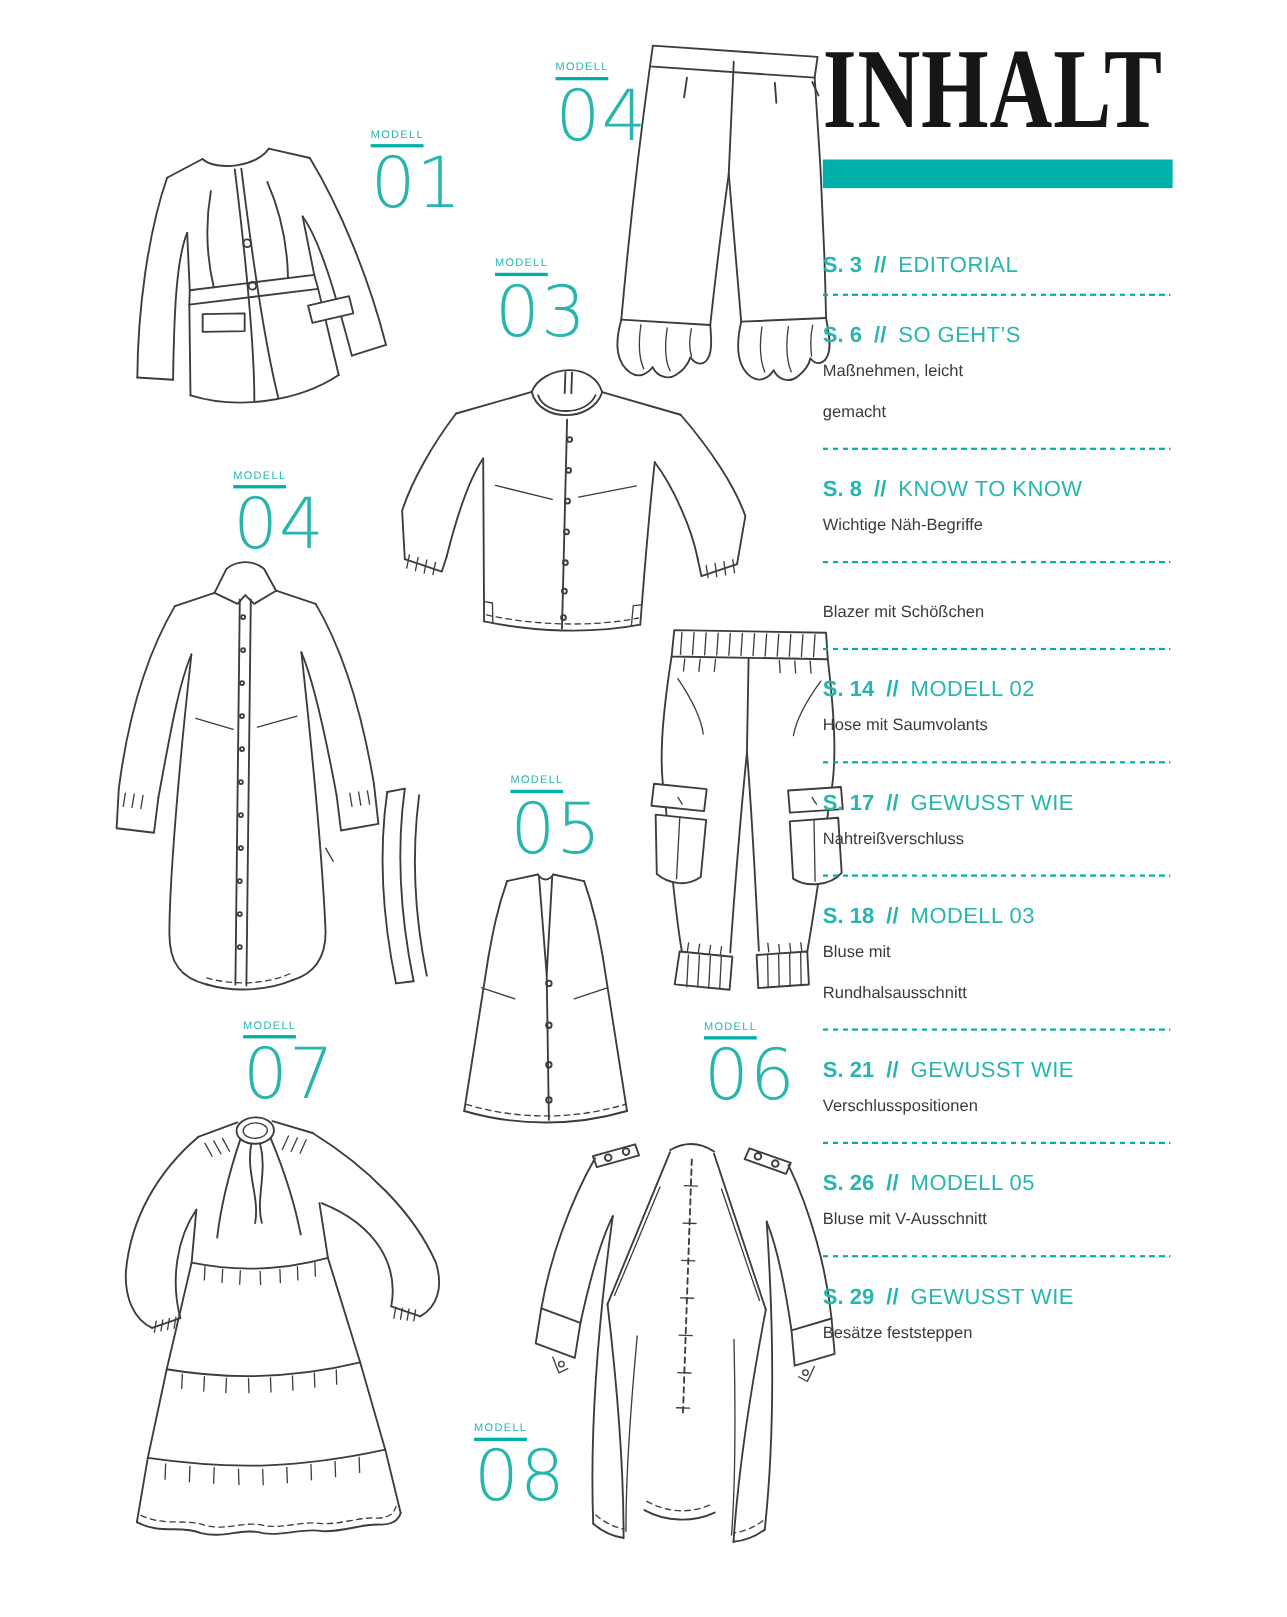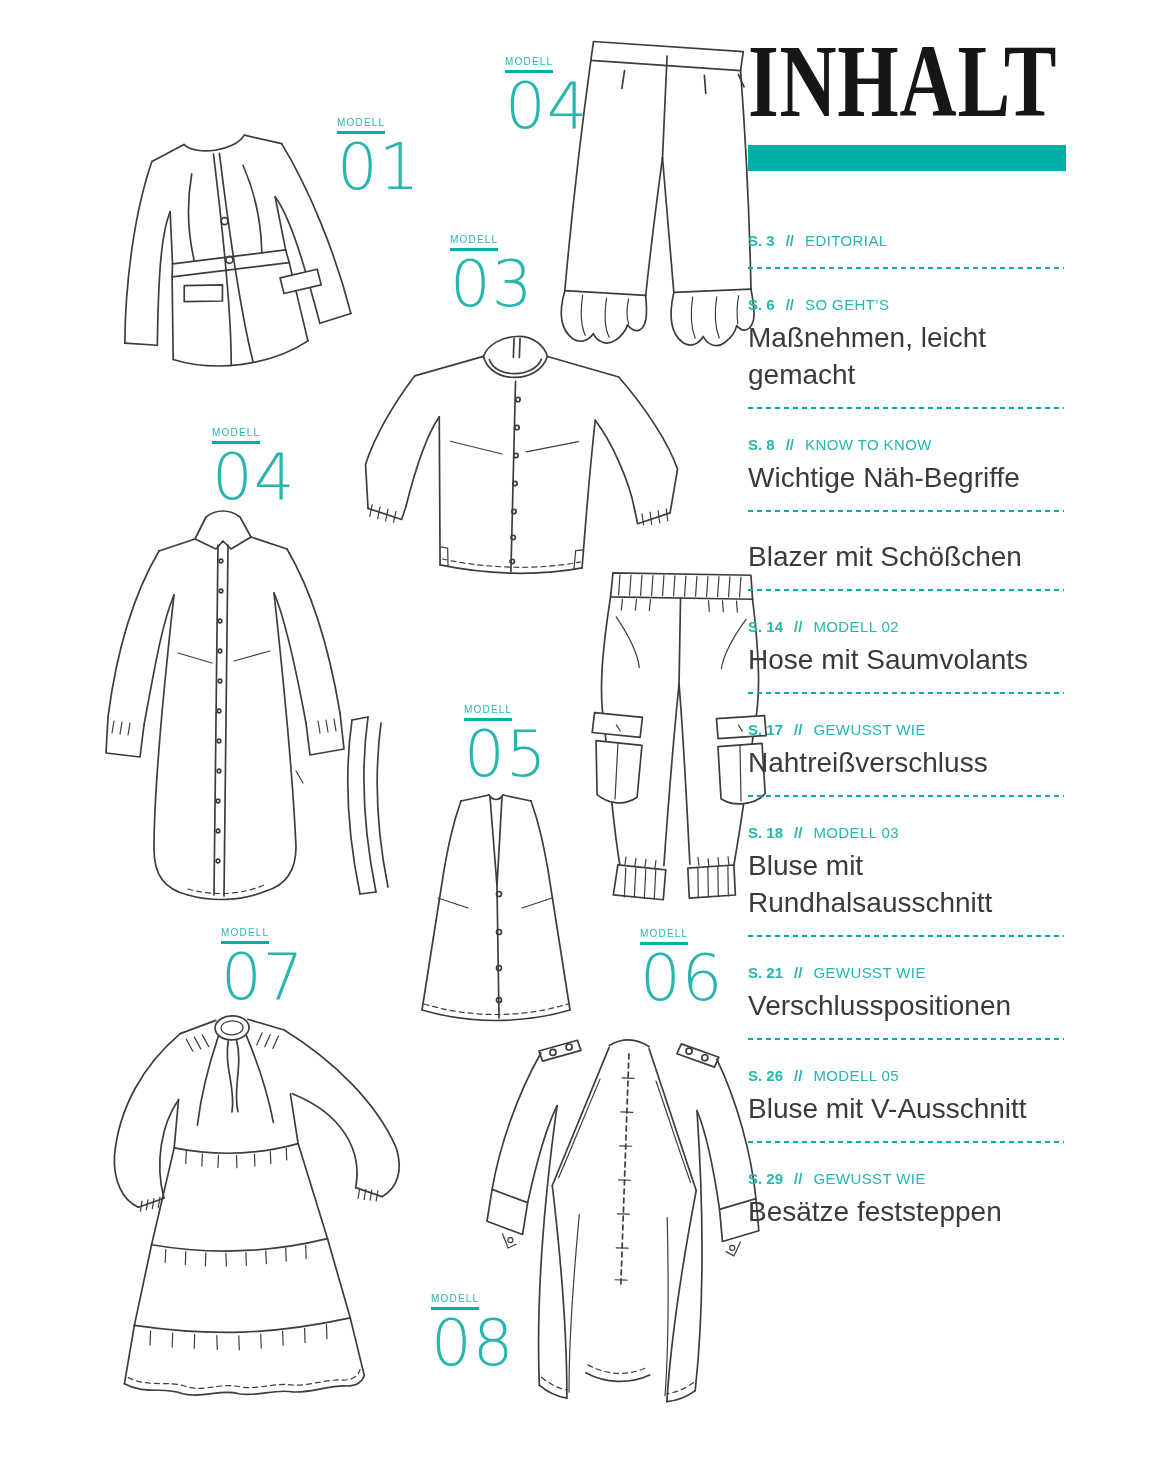--- a/index.html
+++ b/index.html
@@ -23,25 +23,25 @@
                   line-height:1.02; margin-top:1px; letter-spacing:1px; }
 
   
   .sidebar { position:absolute; left:748px; top:34px; width:320px; }
   .inhalt { font-family:"Liberation Serif", serif; font-weight:700; font-size:104px; line-height:0.9;
             color:#161616; letter-spacing:1px; transform:scaleX(0.76); transform-origin:left top; white-space:nowrap; }
   .teal-bar { width:318px; height:26px; background:var(--accent); margin-top:17px; }
   .toc { margin-top:58px; }
   .toc-entry { padding-top:24px; }
   .toc-entry:first-child { padding-top:0; }
-  .toc-head { font-size:15px; line-height:24px; color:var(--accent2); white-space:nowrap; }
+  .toc-head { font-size:20px; line-height:24px; color:var(--accent2); white-space:nowrap; }
   .toc-page { font-weight:700; color:var(--accent2); }
   .toc-sep { font-weight:700; margin:0 11px; }
   .toc-cat { font-weight:400; letter-spacing:0.4px; }
-  .toc-sub { font-size:28px; line-height:37px; color:var(--text); white-space:pre-line; margin-top:2px; }
+  .toc-sub { font-size:15px; line-height:37px; color:var(--text); white-space:pre-line; margin-top:2px; }
   .toc-divider { height:2px; margin-top:14px; width:316px;
     background:repeating-linear-gradient(90deg, var(--accent) 0 5px, transparent 5px 9px); }
 </style>
 </head>
 <body>
 
 <div class="page">
 
   <figure class="illo" style="left:100px;top:108px;width:255px;height:280px;transform:rotate(-7deg);">
     <svg viewBox="0 0 255 280">

